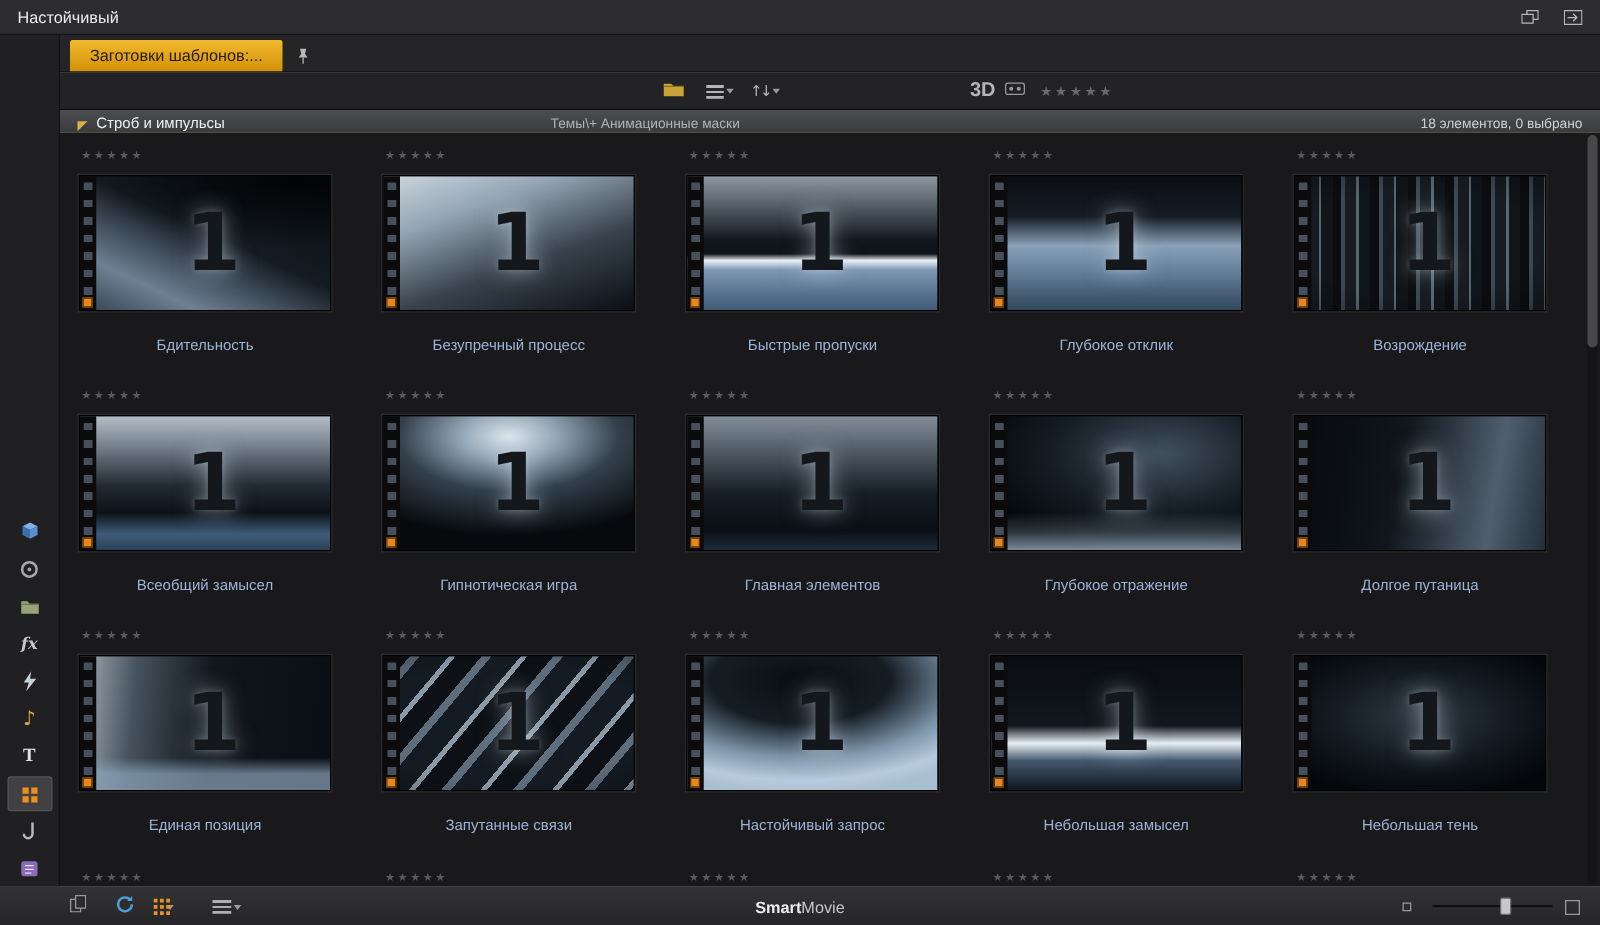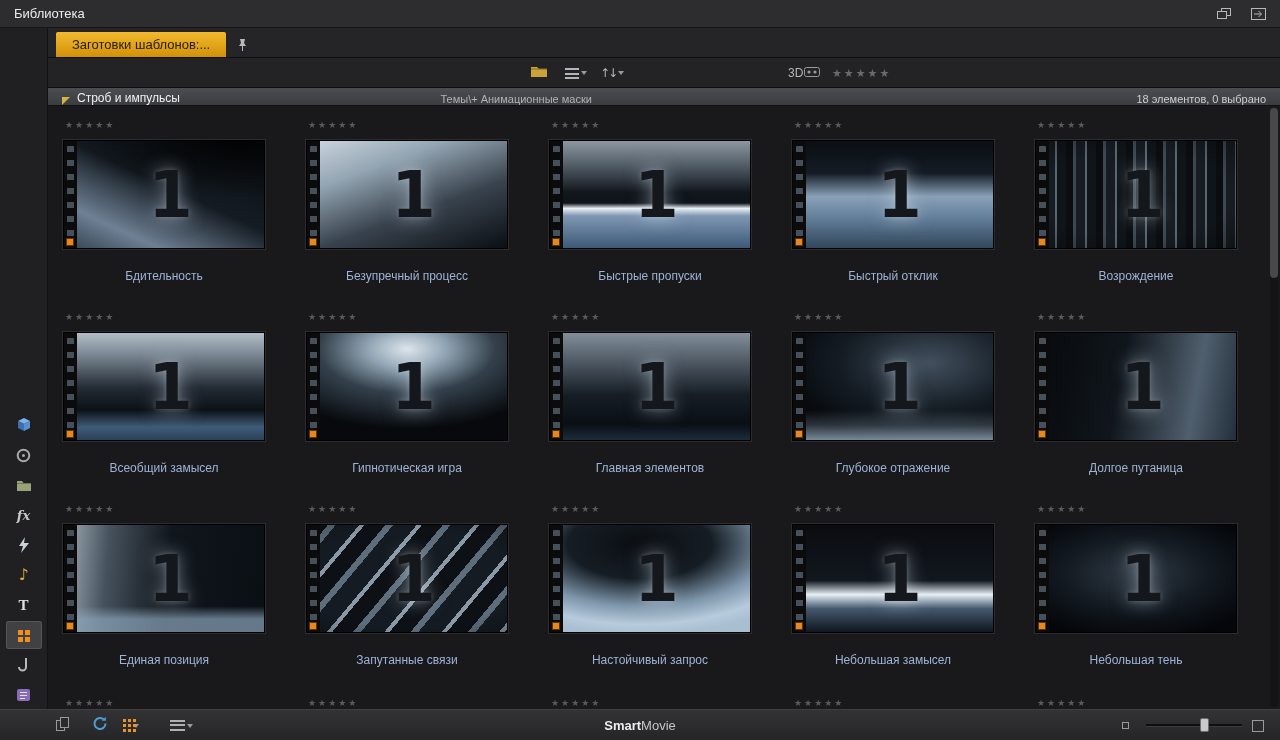--- a/index.html
+++ b/index.html
@@ -36,21 +36,21 @@
     border-radius:2px 2px 0 0;white-space:nowrap;}
   .pin-btn{margin:0 0 5px 10px;display:flex;}
 
   
   .toolbar{height:30px;background:#232325;position:relative;border-bottom:1px solid #0e0e0e;}
   .toolbar .abs{position:absolute;top:0;height:30px;display:flex;align-items:center;gap:3px;}
   .caret{width:0;height:0;border-left:3px solid transparent;border-right:3px solid transparent;
     border-top:4px solid #9a9a9a;display:inline-block;margin-left:2px;}
   .lines-ico{width:14px;height:11px;background:repeating-linear-gradient(#b5b5b5 0 2px,transparent 2px 4.5px);display:inline-block;}
   .sort-ico{font-size:12px;color:#b5b5b5;letter-spacing:-2px;font-family:"DejaVu Sans",sans-serif;}
-  .threeD{font-size:12px;font-weight:normal;color:#b5b5b5;margin-left:12px;}
+  .threeD{font-size:16px;font-weight:bold;color:#b5b5b5;}
   .toolbar-stars{font-size:11px;color:#6a6a6a;letter-spacing:2px;}
   .search-box{position:absolute;right:16px;top:5px;width:224px;height:20px;border-radius:10px;
     background:#151517;border:1px solid #5c5c5e;display:flex;align-items:center;padding:0 6px;gap:3px;}
   .search-box input{flex:1;background:transparent;border:none;outline:none;
     font:italic 11px "Liberation Sans",sans-serif;color:#bdbdbd;min-width:0;}
   .search-box input::placeholder{color:#8b8b8b;}
   .clear-btn{width:12px;height:12px;border-radius:50%;background:#7a7a7a;color:#17171a;
     font-size:8px;font-weight:bold;display:flex;align-items:center;justify-content:center;line-height:1;}
 
   
@@ -122,21 +122,21 @@
   .slider-track{position:relative;width:96px;height:3px;background:#0f0f0f;border-bottom:1px solid #3c3c3e;}
   .slider-thumb{position:absolute;left:54px;top:-6px;width:9px;height:14px;background:#c9c9c9;
     border-radius:2px;border:1px solid #6e6e6e;}
 </style>
 </head>
 <body>
 
 <div class="window">
 
   <div class="titlebar">
-    <span>Библиотека</span>
+    <span>Настойчивый</span>
     <div class="win-icons">
       <span>
         <svg width="14" height="12">
           <rect x="4.5" y="0.5" width="9" height="7" fill="none" stroke="#b8b8b8"></rect>
           <rect x="0.5" y="3.5" width="9" height="7" fill="#2d2d2f" stroke="#b8b8b8"></rect>
         </svg>
       </span>
       <span>
         <svg width="15" height="12">
           <rect x="0.5" y="0.5" width="14" height="11" fill="none" stroke="#b8b8b8"></rect>
@@ -286,21 +286,21 @@
     </div>
     <div class="cell-name">Быстрые пропуски</div>
   </div>
 
   <div class="cell">
     <div class="cell-stars">★★★★★</div>
     <div class="thumb v3">
       <span class="digit">1</span>
       <span class="badge"></span>
     </div>
-    <div class="cell-name">Быстрый отклик</div>
+    <div class="cell-name">Глубокое отклик</div>
   </div>
 
   <div class="cell">
     <div class="cell-stars">★★★★★</div>
     <div class="thumb v4">
       <span class="digit">1</span>
       <span class="badge"></span>
     </div>
     <div class="cell-name">Возрождение</div>
   </div>

